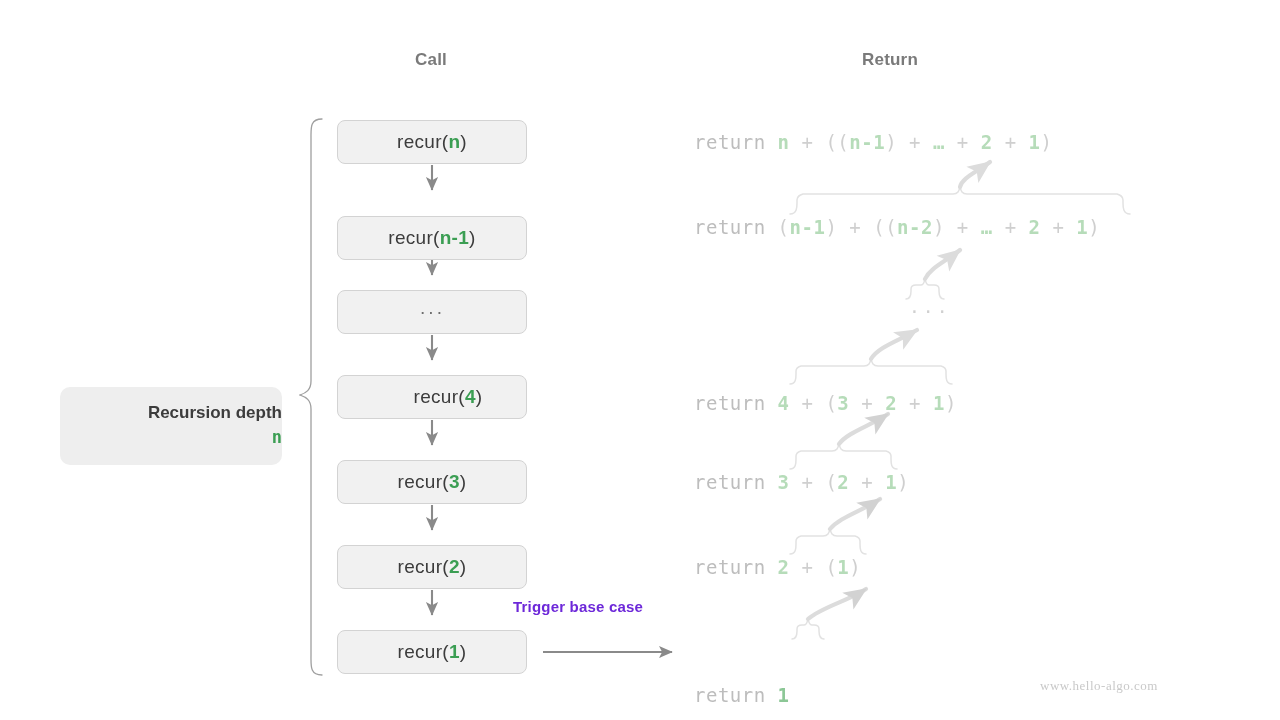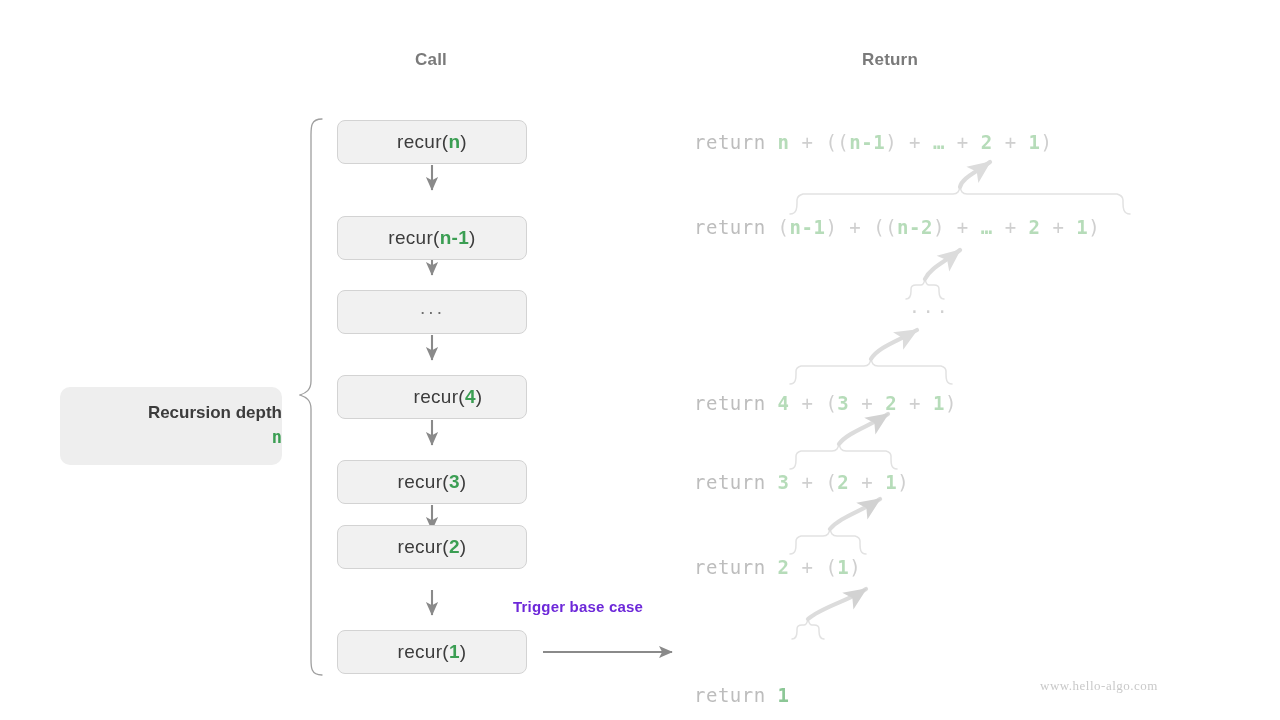--- a/index.html
+++ b/index.html
@@ -178,21 +178,21 @@
   </div>
 
   <div id="call-column">
       <div class="callbox" style="top: 120px;">recur(<span class="g">n</span>)</div>
       <div class="callbox" style="top: 216px;">recur(<span class="g">n-1</span>)</div>
       <div class="callbox dots" style="top: 290px;">
         <span>···</span>
       </div>
       <div class="callbox" style="top: 375px; padding-left: 32px;">recur(<span class="g">4</span>)</div>
       <div class="callbox" style="top: 460px;">recur(<span class="g">3</span>)</div>
-      <div class="callbox" style="top: 525px;">recur(<span class="g">2</span>)</div>
+      <div class="callbox" style="top: 545px;">recur(<span class="g">2</span>)</div>
       <div class="callbox" style="top: 630px;">recur(<span class="g">1</span>)</div>
     </div>
 
   <div id="return-column">
       <div class="retline" style="top: 131px;"><span class="kw">return</span>&nbsp;<span><span class="g">n</span>&nbsp;<span class="p">+</span>&nbsp;<span class="p">(</span><span class="p">(</span><span class="g">n-1</span><span class="p">)</span>&nbsp;<span class="p">+</span>&nbsp;<span class="g">…</span>&nbsp;<span class="p">+</span>&nbsp;<span class="g">2</span>&nbsp;<span class="p">+</span>&nbsp;<span class="g">1</span><span class="p">)</span></span></div>
       <div class="retline" style="top: 216px;"><span class="kw">return</span>&nbsp;<span><span class="p">(</span><span class="g">n-1</span><span class="p">)</span>&nbsp;<span class="p">+</span>&nbsp;<span class="p">(</span><span class="p">(</span><span class="g">n-2</span><span class="p">)</span>&nbsp;<span class="p">+</span>&nbsp;<span class="g">…</span>&nbsp;<span class="p">+</span>&nbsp;<span class="g">2</span>&nbsp;<span class="p">+</span>&nbsp;<span class="g">1</span><span class="p">)</span></span></div>
       <div class="retline dots" style="top: 301px; left: 909px;"><span>···</span></div>
       <div class="retline" style="top: 392px;"><span class="kw">return</span>&nbsp;<span><span class="g">4</span>&nbsp;<span class="p">+</span>&nbsp;<span class="p">(</span><span class="g">3</span>&nbsp;<span class="p">+</span>&nbsp;<span class="g">2</span>&nbsp;<span class="p">+</span>&nbsp;<span class="g">1</span><span class="p">)</span></span></div>
       <div class="retline" style="top: 471px;"><span class="kw">return</span>&nbsp;<span><span class="g">3</span>&nbsp;<span class="p">+</span>&nbsp;<span class="p">(</span><span class="g">2</span>&nbsp;<span class="p">+</span>&nbsp;<span class="g">1</span><span class="p">)</span></span></div>
       <div class="retline" style="top: 556px;"><span class="kw">return</span>&nbsp;<span><span class="g">2</span>&nbsp;<span class="p">+</span>&nbsp;<span class="p">(</span><span class="g">1</span><span class="p">)</span></span></div>

